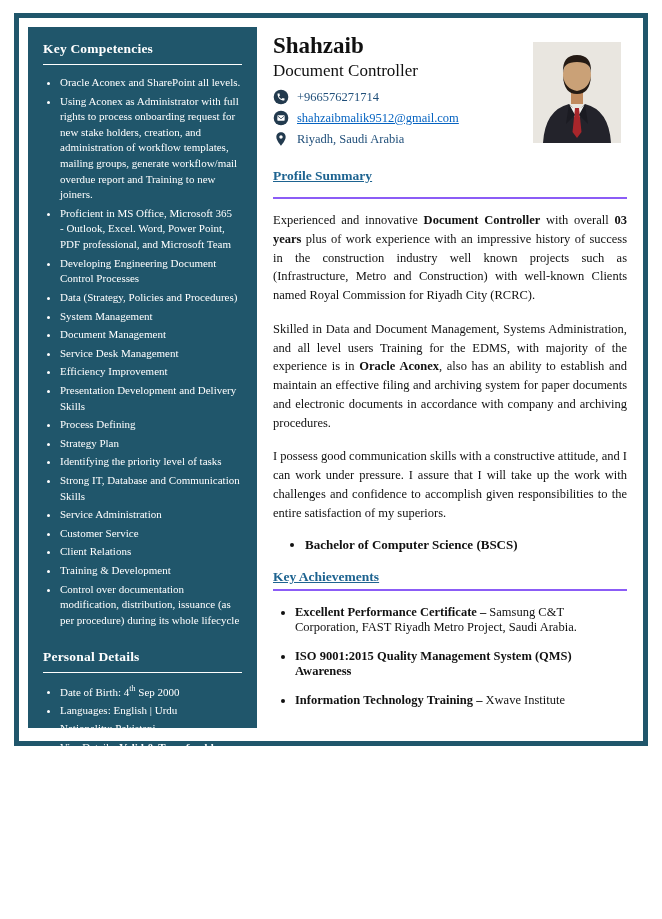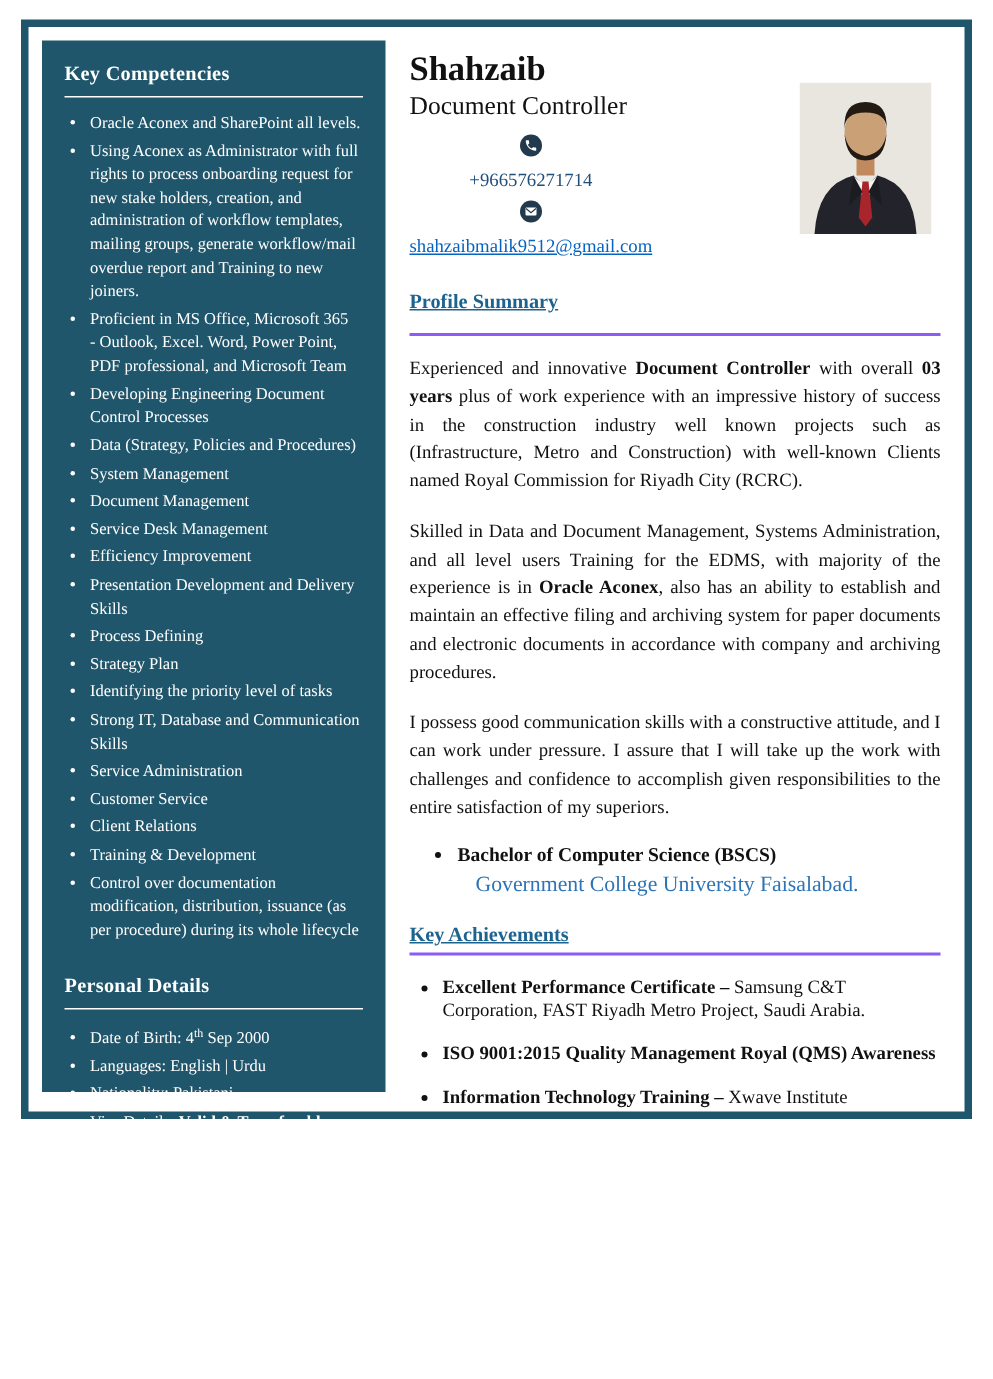--- a/index.html
+++ b/index.html
@@ -33,21 +33,21 @@
   .sidebar h2.personal-title { margin-top: 20px; }
   .sidebar ul { margin: 0; padding-left: 17px; font-size: 11px; line-height: 1.42; }
   .sidebar li { margin-bottom: 3px; white-space: pre-line; }
   .sidebar sup { font-size: 8px; }
 
   
   .main { flex: 1; padding: 6px 6px 0 16px; }
   .header-row { display: flex; align-items: center; }
   h1.name { font-size: 23px; margin: 0 0 2px 0; font-weight: bold; }
   .job-title { font-size: 17px; margin: 0 0 8px 0; }
-  .contact { display: flex; align-items: center; gap: 8px; font-size: 12.5px; margin: 5px 0; color: #1f4e79; flex-direction: column; }
+  .contact { display: flex; align-items: center; gap: 8px; font-size: 12.5px; margin: 5px 0; color: #1f4e79; }
   .contact a { color: #0563c1; text-decoration: underline; }
   .contact .cicon { width: 16px; height: 16px; flex: 0 0 16px; }
   .photo { width: 88px; height: 101px; margin-left: auto; margin-right: 6px; }
 
   .section-h {
     color: #1d6390; font-size: 13.5px; font-weight: bold;
     border-bottom: 2px solid #8b5cf6;
     margin: 16px 0 12px 0;
   }
   .section-h span { text-decoration: underline; }
@@ -124,20 +124,26 @@
 
           <div class="contact">
             <svg class="cicon" viewBox="0 0 24 24">
               <circle cx="12" cy="12" r="11" fill="#223a4e"></circle>
               <rect x="6.5" y="8" width="11" height="8" rx="1" fill="#ffffff"></rect>
               <polyline points="7,9 12,13.2 17,9" fill="none" stroke="#223a4e" stroke-width="1.2"></polyline>
             </svg>
             <a href="#">shahzaibmalik9512@gmail.com</a>
           </div>
 
+          <div class="contact">
+            <svg class="cicon" viewBox="0 0 24 24">
+              <path fill="#223a4e" d="M12 2C8.13 2 5 5.13 5 9c0 5.25 7 13 7 13s7-7.75 7-13c0-3.87-3.13-7-7-7zm0 9.5c-1.38 0-2.5-1.12-2.5-2.5s1.12-2.5 2.5-2.5 2.5 1.12 2.5 2.5-1.12 2.5-2.5 2.5z"></path>
+            </svg>
+            <span>Riyadh, Saudi Arabia</span>
+          </div>
         </div>
 
         <div class="photo">
           <svg viewBox="0 0 88 101" width="88" height="101">
             <rect width="88" height="101" fill="#e9e6e0"></rect>
             <rect x="38" y="46" width="12" height="16" fill="#c08a5e"></rect>
             <ellipse cx="44" cy="33" rx="14" ry="17" fill="#caa177"></ellipse>
             <path d="M30 31 Q29 13 44 13 Q59 13 58 31 Q58 20 44 20 Q30 20 30 31Z" fill="#241a14"></path>
             <path d="M30 34 Q31 52 44 52 Q57 52 58 34 Q56 47 44 49 Q32 47 30 34Z" fill="#241a14"></path>
             <path d="M10 101 Q12 68 36 62 L44 70 L52 62 Q76 68 78 101 Z" fill="#23232b"></path>
@@ -150,26 +156,25 @@
       </div>
 
       <h2 class="section-h rule-pad-lg"><span>Profile Summary</span></h2>
       <p class="body"><span>Experienced and innovative </span><span class="b">Document Controller</span><span> with overall </span><span class="b">03 years</span><span> plus of work experience with an impressive history of success in the construction industry well known projects such as (Infrastructure, Metro and Construction) with well-known Clients named Royal Commission for Riyadh City (RCRC).</span></p>
       <p class="body"><span>Skilled in Data and Document Management, Systems Administration, and all level users Training for the EDMS, with majority of the experience is in </span><span class="b">Oracle Aconex</span><span>, also has an ability to establish and maintain an effective filing and archiving system for paper documents and electronic documents in accordance with company and archiving procedures.</span></p>
       <p class="body"><span>I possess good communication skills with a constructive attitude, and I can work under pressure. I assure that I will take up the work with challenges and confidence to accomplish given responsibilities to the entire satisfaction of my superiors.</span></p>
 
       <ul class="edu-list">
         <li>
           <div class="degree">Bachelor of Computer Science (BSCS)</div>
-          <div class="school">Government College University Faisalabad.</div>
         </li>
       </ul>
 
       <h2 class="section-h rule-pad-sm"><span>Key Achievements</span></h2>
       <ul class="ach-list">
           <li><span class="b">Excellent Performance Certificate – </span><span>Samsung C&amp;T Corporation, FAST Riyadh Metro Project, Saudi Arabia.</span></li>
-          <li><span class="b">ISO 9001:2015 Quality Management Royal (QMS) Awareness</span></li>
+          <li><span class="b">ISO 9001:2015 Quality Management System (QMS) Awareness</span></li>
           <li><span class="b">Information Technology Training – </span><span>Xwave Institute</span></li>
         </ul>
 
     </main>
   </div>
 </div>
 
 </body></html>

